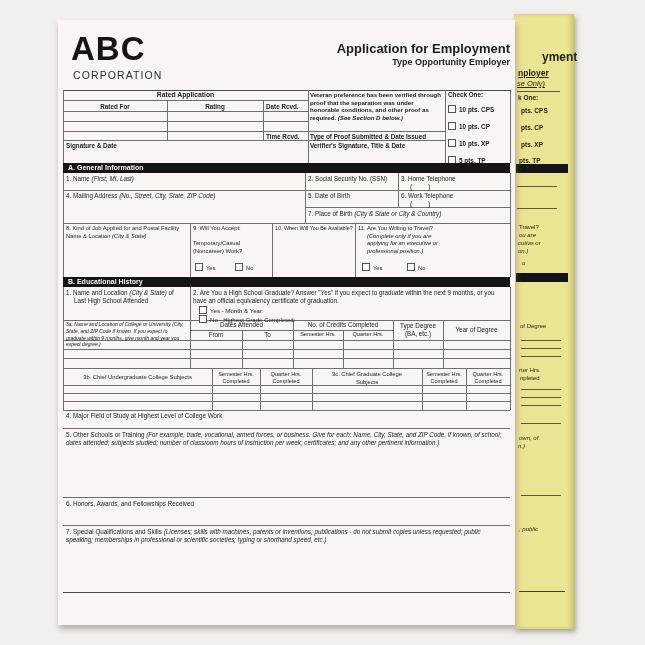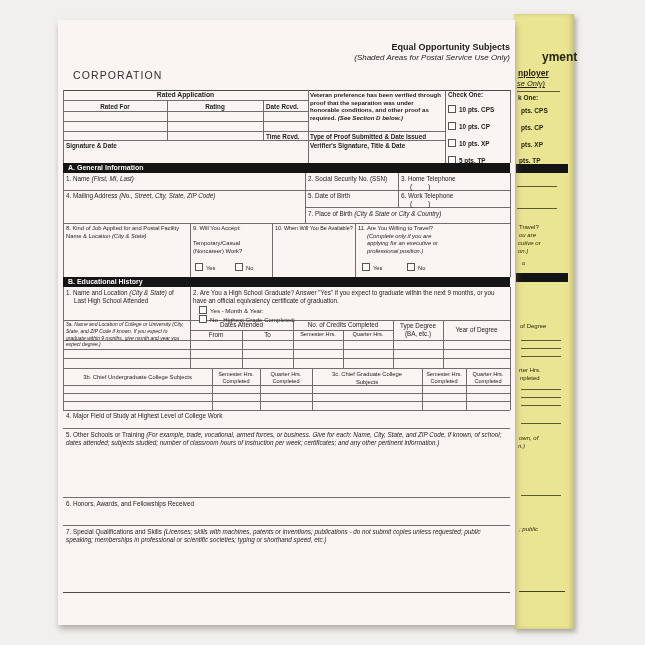--- a/index.html
+++ b/index.html
@@ -63,24 +63,25 @@
     <div class="yhl" style="left:7px;top:409px;width:40px;"></div>
     <div class="ylbl i" style="left:5px;top:421px;font-size:6px;">own, of</div>
     <div class="ylbl i" style="left:4px;top:429px;font-size:6px;">n.)</div>
     <div class="yhl" style="left:7px;top:481px;width:40px;"></div>
     <div class="ylbl i" style="left:5px;top:512px;font-size:6px;">; public</div>
     <div class="yhl" style="left:5px;top:577px;width:46px;border-top-color:#45431f;"></div>
   </div>
 
   <div id="form-sheet" class="sheet">
 
+    <div class="abs" style="left:13px;top:10px;font-size:33px;font-weight:bold;letter-spacing:1px;color:#151515;">ABC</div>
     <div class="abs" style="left:15px;top:49px;font-size:10.5px;letter-spacing:1.1px;color:#2e2e2e;">CORPORATION</div>
     <div class="abs" style="left:150px;top:21px;width:302px;text-align:right;">
-      <div style="font-size:9px;font-weight:bold;margin-top:1px;">Equal Opportunity Subjects</div>
-      <div style="font-size:8px;font-style:italic;margin-top:1px;">(Shaded Areas for Postal Service Use Only)</div>
+      <div style="font-size:13px;font-weight:bold;">Application for Employment</div>
+      <div style="font-size:9px;font-weight:bold;margin-top:1px;">Type Opportunity Employer</div>
     </div>
 
     <div class="hl" style="left:5px;top:70px;width:447px;border-top-color:#4a4a4a;"></div>
     <div class="hl" style="left:5px;top:80px;width:245px;"></div>
     <div class="hl" style="left:5px;top:91px;width:245px;"></div>
     <div class="hl" style="left:5px;top:101px;width:245px;"></div>
     <div class="hl" style="left:5px;top:111px;width:382px;"></div>
     <div class="hl" style="left:5px;top:120px;width:382px;"></div>
     <div class="vl" style="left:5px;top:70px;height:73px;"></div>
     <div class="vl" style="left:452px;top:70px;height:73px;"></div>

